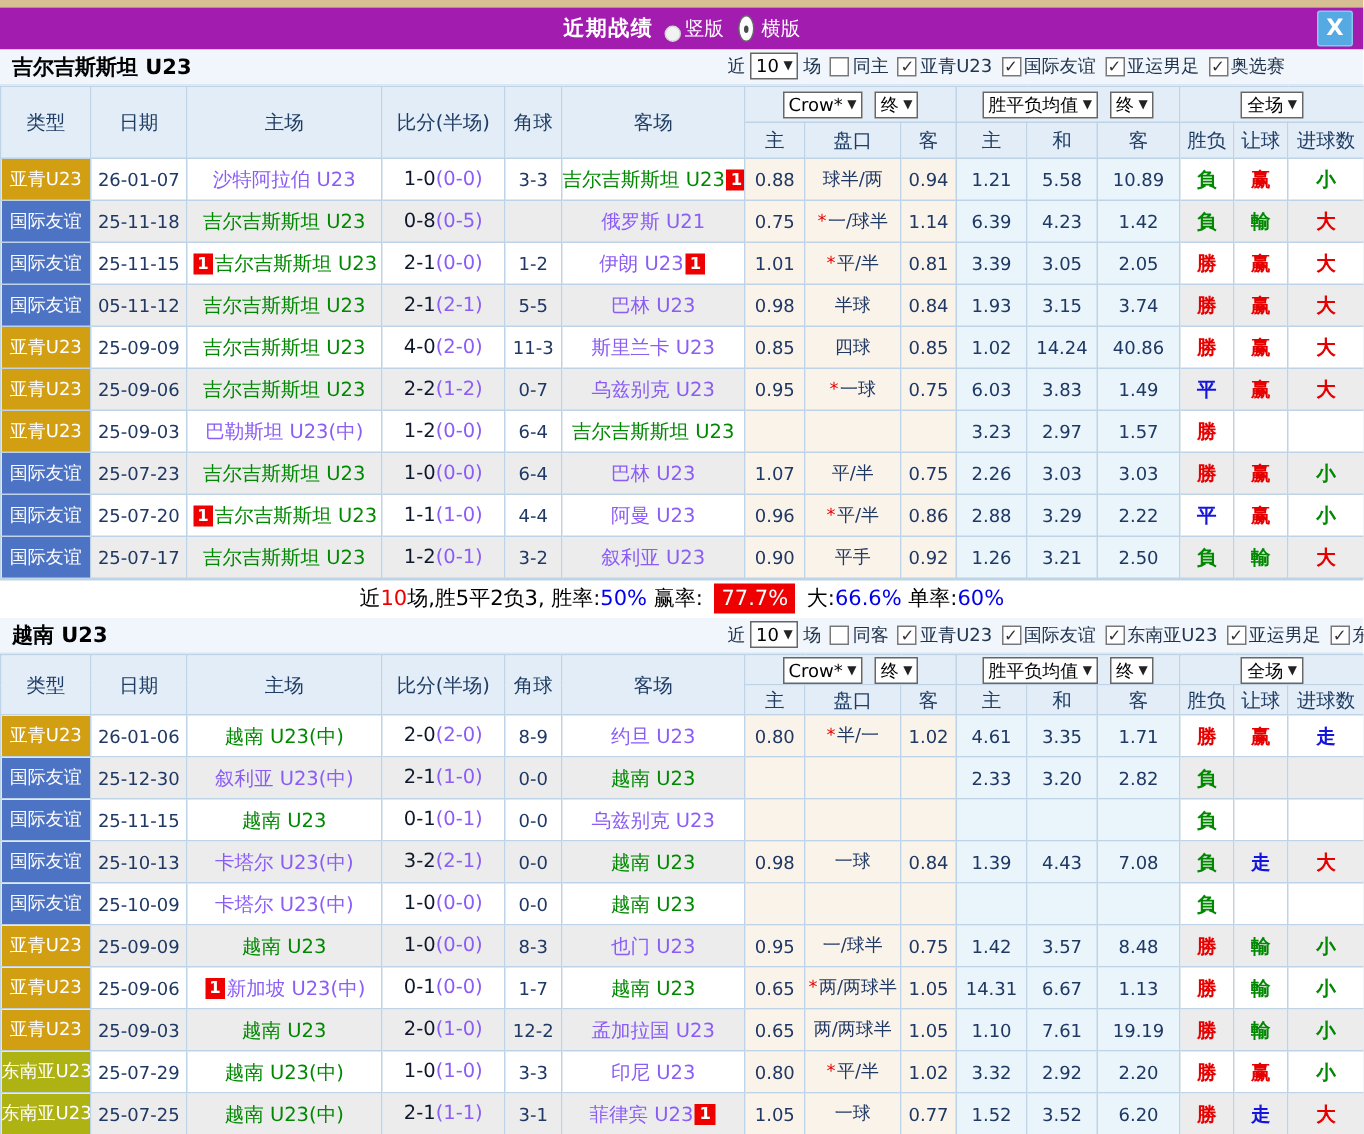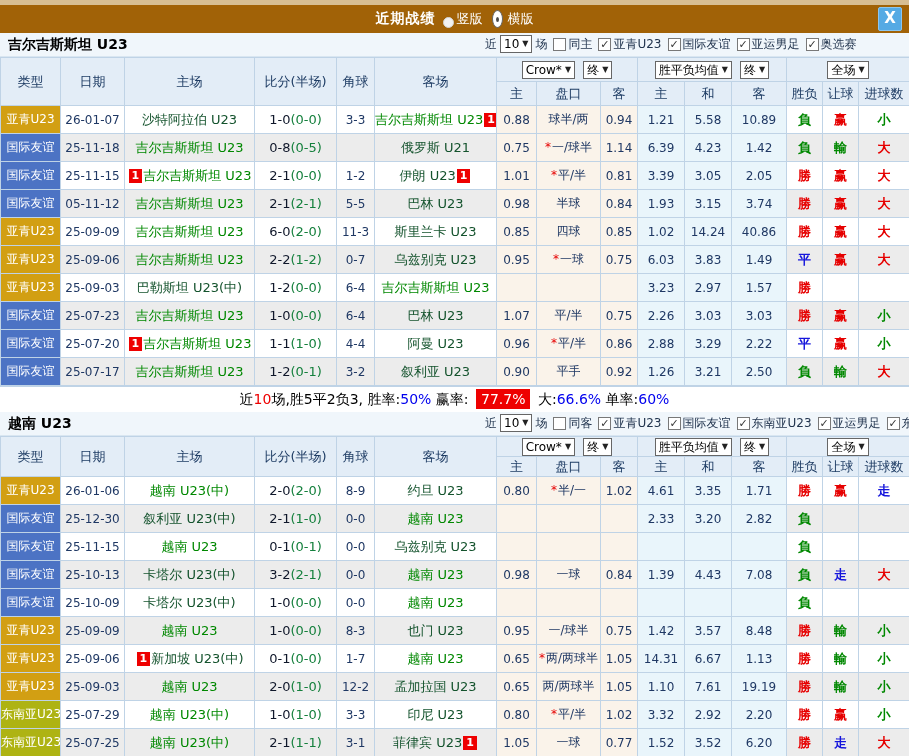--- a/index.html
+++ b/index.html
@@ -1,19 +1,19 @@
 <!DOCTYPE html>
 <html><head>
 <meta charset="utf-8">
 <style>
 *{margin:0;padding:0;box-sizing:border-box}
 html,body{width:909px;height:756px;overflow:hidden;background:#fff;
   font-family:"DejaVu Sans","Liberation Sans",sans-serif}
 .topstrip{height:5px;background:#D7BE93}
-.titlebar{height:28px;background:#a16207;position:relative;display:flex;align-items:center;justify-content:center;gap:7px}
+.titlebar{height:28px;background:#a21caf;position:relative;display:flex;align-items:center;justify-content:center;gap:7px}
 .title{color:#fff;font-weight:bold;font-size:14px;letter-spacing:1px}
 .radio-wrap{display:inline-flex;align-items:flex-end;gap:3px;cursor:pointer}
 .radio{width:11px;height:11px;border-radius:50%;background:#f2f2f2;border:1px solid #d5d5d5;display:inline-block}
 .radio.sel{background:#fff}
 .radio.sel::after{content:"";display:block;width:5px;height:5px;border-radius:50%;background:#4a4a4a;margin:2px auto}
 .radio-label{color:#fff;font-size:13px}
 .close{position:absolute;right:7px;top:2px;width:24px;height:24px;background:#55AAE4;border:1px solid #8CC6EF;
   border-radius:2px;color:#fff;font-weight:bold;text-align:center;line-height:21px;font-size:15px;cursor:pointer}
 .sec-filter{height:24px;background:#F0F6FB;position:relative;border-bottom:1px solid #D9E6F1}
 .sec-title{position:absolute;left:8px;top:3px;font-weight:bold;font-size:14px;color:#000}
@@ -27,23 +27,23 @@
 table{border-collapse:collapse;table-layout:fixed;width:909px;font-size:12px}
 th,td{border:1px solid #BFD3E6;text-align:center;overflow:hidden;white-space:nowrap}
 thead th{background:#E3EDF7;color:#1E3C64;font-weight:normal;height:24px;font-size:13px}
 table.sec2 thead th{height:20px}
 tbody td{height:28px;color:#1F3864}
 td.type{color:#fff;font-size:12px}
 .t-gold{background:#D29F13}.t-blue{background:#4C73C4}.t-olive{background:#AEB313}
 td.od{background:#FAF3EA}
 td.mn{background:#E9F5FB}
 tbody tr:nth-child(even) td.s{background:#ECECEC}
-.c-green{color:#008800}.c-red{color:#E60000}.c-blue{color:#1414DC}.c-black{color:#14532d}
+.c-green{color:#008800}.c-red{color:#E60000}.c-blue{color:#1414DC}.c-black{color:#8b5cf6}
 .team{font-size:13px}
-.ft{color:#0f172a}.ht{color:#15803d}
+.ft{color:#0f172a}.ht{color:#8b5cf6}
 .score{font-size:13px}
 td.res span{font-weight:bold;font-size:13px}
 .star{color:#E60000;margin-right:1px}
 .badge1{display:inline-block;background:#EE0000;color:#fff;font-size:11px;font-weight:bold;
   padding:0 3px;line-height:14px;vertical-align:middle;margin:0 1px}
 .summary{height:26px;line-height:25px;text-align:center;font-size:14px;border-top:1px solid #BFD3E6;background:#fff}
 .sum-b{color:#000}.sum-r{color:#EE0000}.sum-u{color:#0000EE}
 .sum-h{background:#EE0000;color:#fff;padding:2px 5px;margin:0 3px}
 </style>
 </head>
@@ -217,21 +217,21 @@
         <td class="mn">3.15</td>
         <td class="mn">3.74</td>
         <td class="s res"><span class="c-red">勝</span></td>
         <td class="s res"><span class="c-red">赢</span></td>
         <td class="s res"><span class="c-red">大</span></td>
       </tr>
       <tr>
         <td class="type t-gold">亚青U23</td>
         <td class="s">25-09-09</td>
         <td class="s team"><span class="c-green">吉尔吉斯斯坦 U23</span></td>
-        <td class="s score"><span class="ft">6-0</span><span class="ht">(2-0)</span></td>
+        <td class="s score"><span class="ft">4-0</span><span class="ht">(2-0)</span></td>
         <td class="s">11-3</td>
         <td class="s team"><span class="c-black">斯里兰卡 U23</span></td>
         <td class="od">0.85</td>
         <td class="od"><span>四球</span></td>
         <td class="od">0.85</td>
         <td class="mn">1.02</td>
         <td class="mn">14.24</td>
         <td class="mn">40.86</td>
         <td class="s res"><span class="c-red">勝</span></td>
         <td class="s res"><span class="c-red">赢</span></td>

